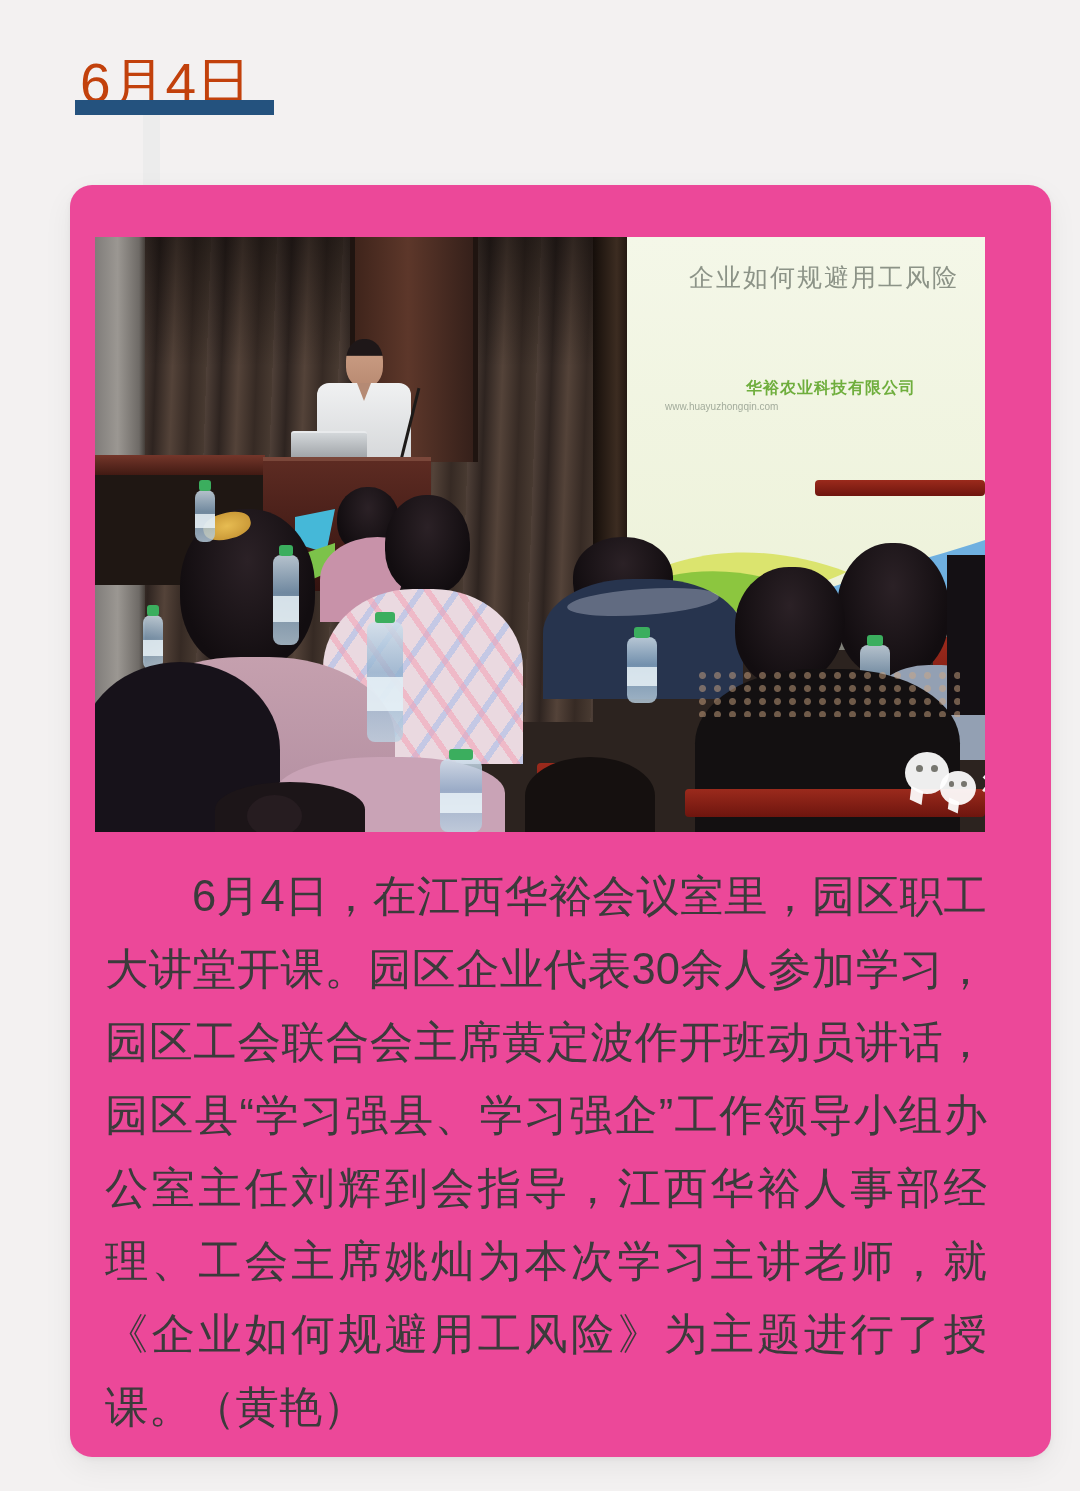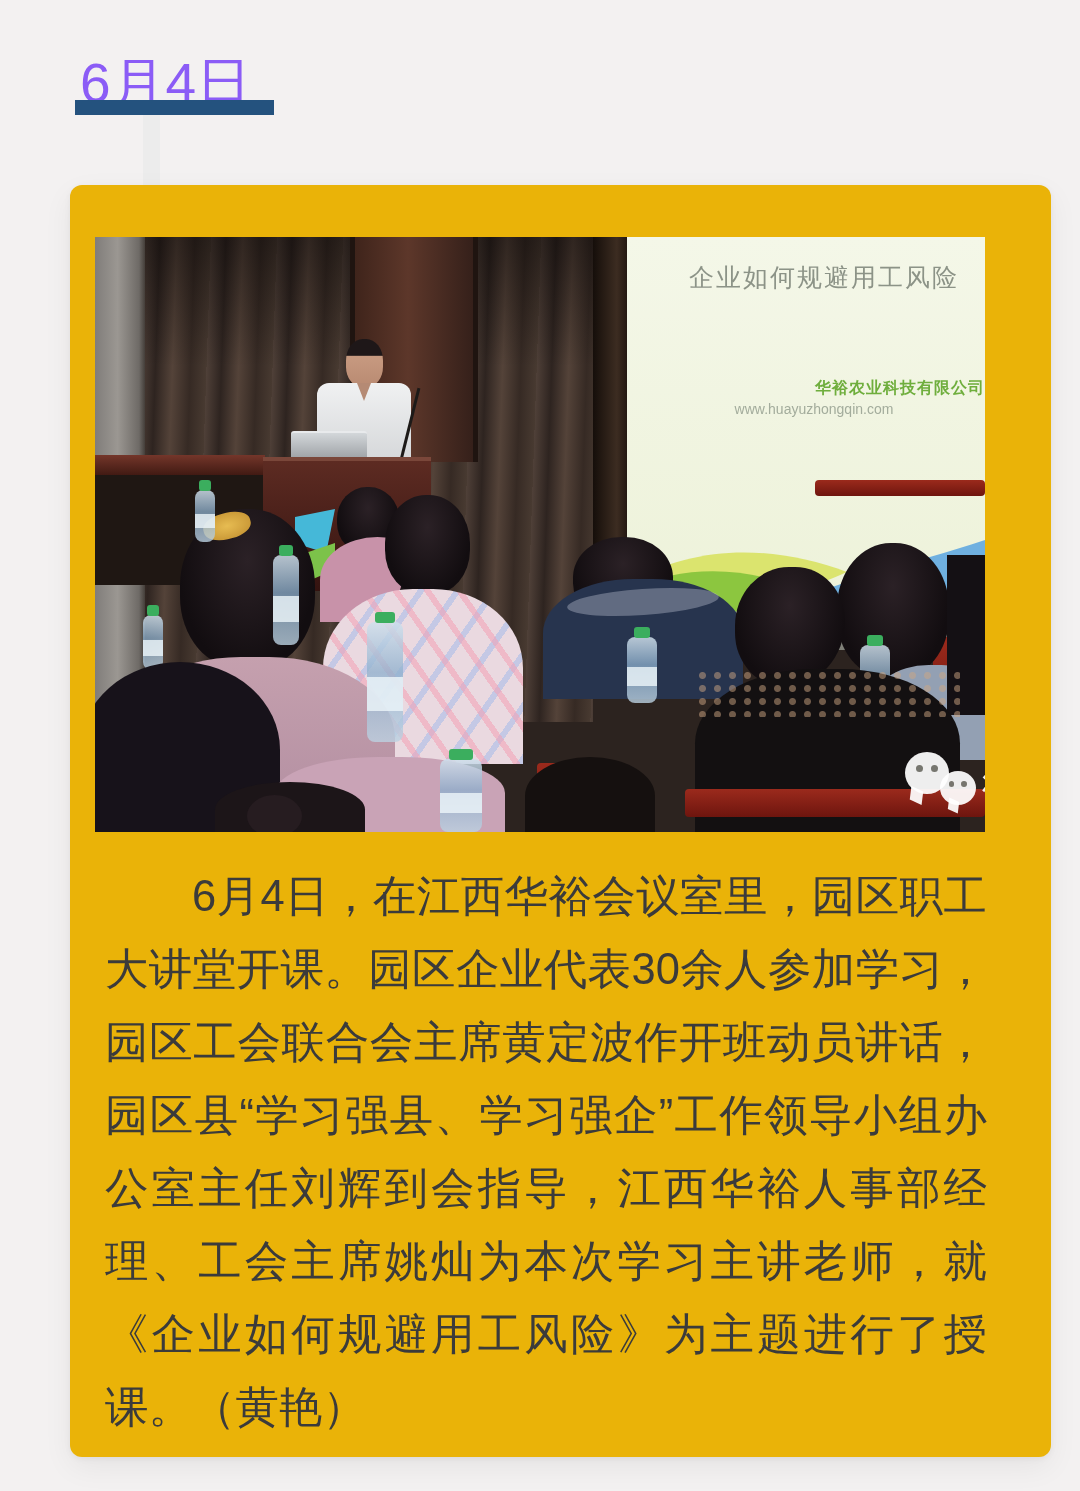--- a/index.html
+++ b/index.html
@@ -4,34 +4,34 @@
 <style>
   html,body{margin:0;padding:0;}
   body{
     width:1080px;height:1491px;position:relative;overflow:hidden;
     background:#f3f1f1;
     font-family:"Liberation Sans","DejaVu Sans",sans-serif;
   }
   
   .page-title{
     position:absolute;left:80px;top:14px;
-    font-size:55px;line-height:64px;color:#8b5cf6;font-weight:400;
+    font-size:55px;line-height:64px;color:#c2410c;font-weight:400;
   }
   .title-underline{
     position:absolute;left:75px;top:100px;width:199px;height:15px;
     background:#24527e;
   }
   .timeline-connector{
     position:absolute;left:143px;top:115px;width:17px;height:71px;
     background:#ececec;
   }
   
   .card{
     position:absolute;left:70px;top:185px;width:981px;
-    background:#eab308;border-radius:12px;
+    background:#ec4899;border-radius:22px;
     box-shadow:0 10px 30px rgba(0,0,0,.06),0 2px 6px rgba(0,0,0,.05);
   }
   
   .photo{
     position:relative;margin:52px 28px 0 25px;width:890px;height:595px;
     background:#2c231f;overflow:hidden;
   }
   .photo *{position:absolute;}
   .wall-strip{left:0;top:0;width:50px;height:520px;
     background:linear-gradient(90deg,#807d7a,#9b9792 45%,#6e6a66 88%,#443e39);}
@@ -47,23 +47,23 @@
   
   .slide{left:532px;top:0;width:358px;height:385px;overflow:hidden;
     background:linear-gradient(180deg,#f4f7e8,#edf2d9);}
   .slide-title{left:0;top:24px;width:100%;padding-left:36px;box-sizing:border-box;
     text-align:center;font-size:25px;letter-spacing:2px;color:#8c9387;}
   .slide-presenter{left:0;top:88px;width:100%;padding-left:36px;box-sizing:border-box;
     text-align:center;font-size:15px;color:#98a090;}
   .slide-date{left:0;top:114px;width:100%;padding-left:36px;box-sizing:border-box;
     text-align:center;font-size:17px;color:#97a091;}
   .slide-company{left:0;top:141px;width:100%;padding-left:50px;box-sizing:border-box;
-    text-align:right;font-size:16px;font-weight:bold;letter-spacing:1px;color:#6fae3d;}
-  .slide-website{left:0;top:164px;width:100%;padding-left:16px;box-sizing:border-box;
-    text-align:center;font-size:14px;color:#a3ac9c;}
+    text-align:center;font-size:16px;font-weight:bold;letter-spacing:1px;color:#6fae3d;}
+  .slide-website{left:0;top:164px;width:100%;padding-left:38px;box-sizing:border-box;
+    text-align:left;font-size:10px;color:#a3ac9c;}
   .slide-waves{left:0;bottom:0;width:358px;height:150px;}
   .screen-frame{left:532px;top:385px;width:358px;height:28px;
     background:linear-gradient(180deg,#9a9b93,#7d7e76);}
   
   .desk-left{left:0;top:218px;width:170px;height:20px;
     background:linear-gradient(180deg,#74362a,#411a13);}
   .under-desk{left:0;top:238px;width:170px;height:110px;background:#1f1713;}
   .presenter-head{left:251px;top:102px;width:37px;height:48px;border-radius:45% 45% 42% 42%;
     background:linear-gradient(180deg,#1e1718 0%,#1e1718 34%,#c79a80 36%,#b98a72 100%);}
   .presenter-shirt{left:222px;top:146px;width:94px;height:76px;border-radius:12px 12px 0 0;

